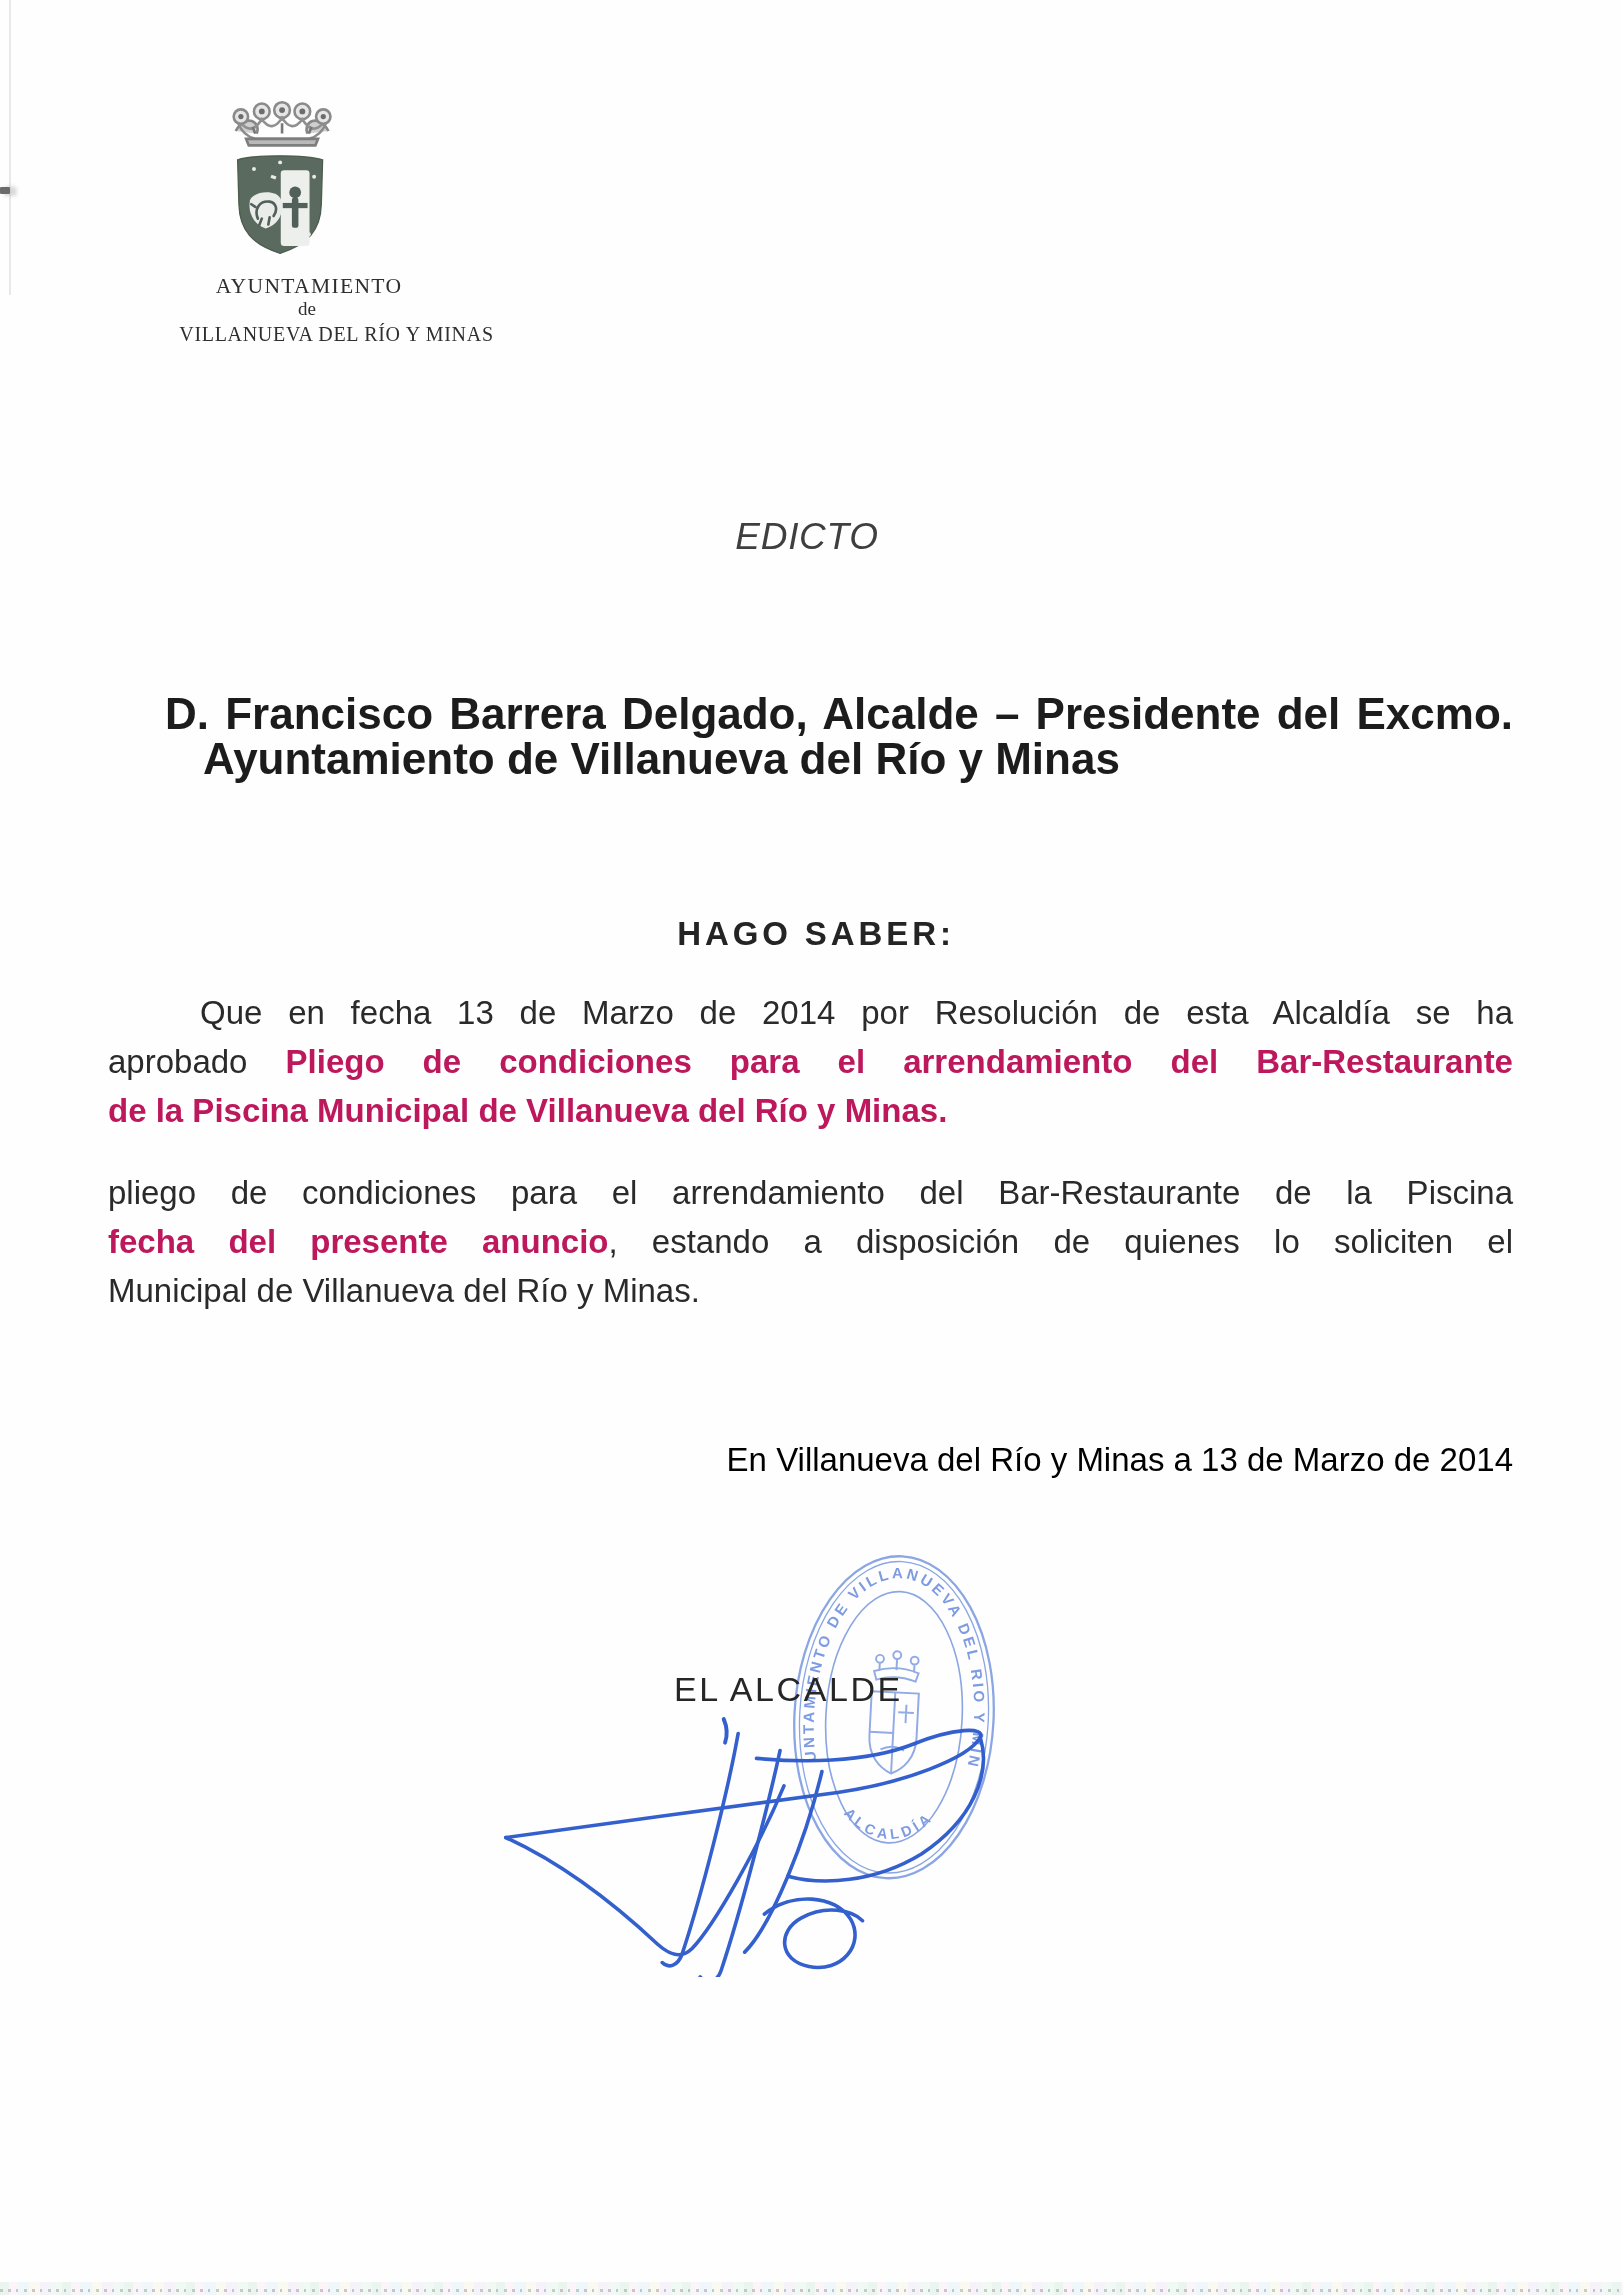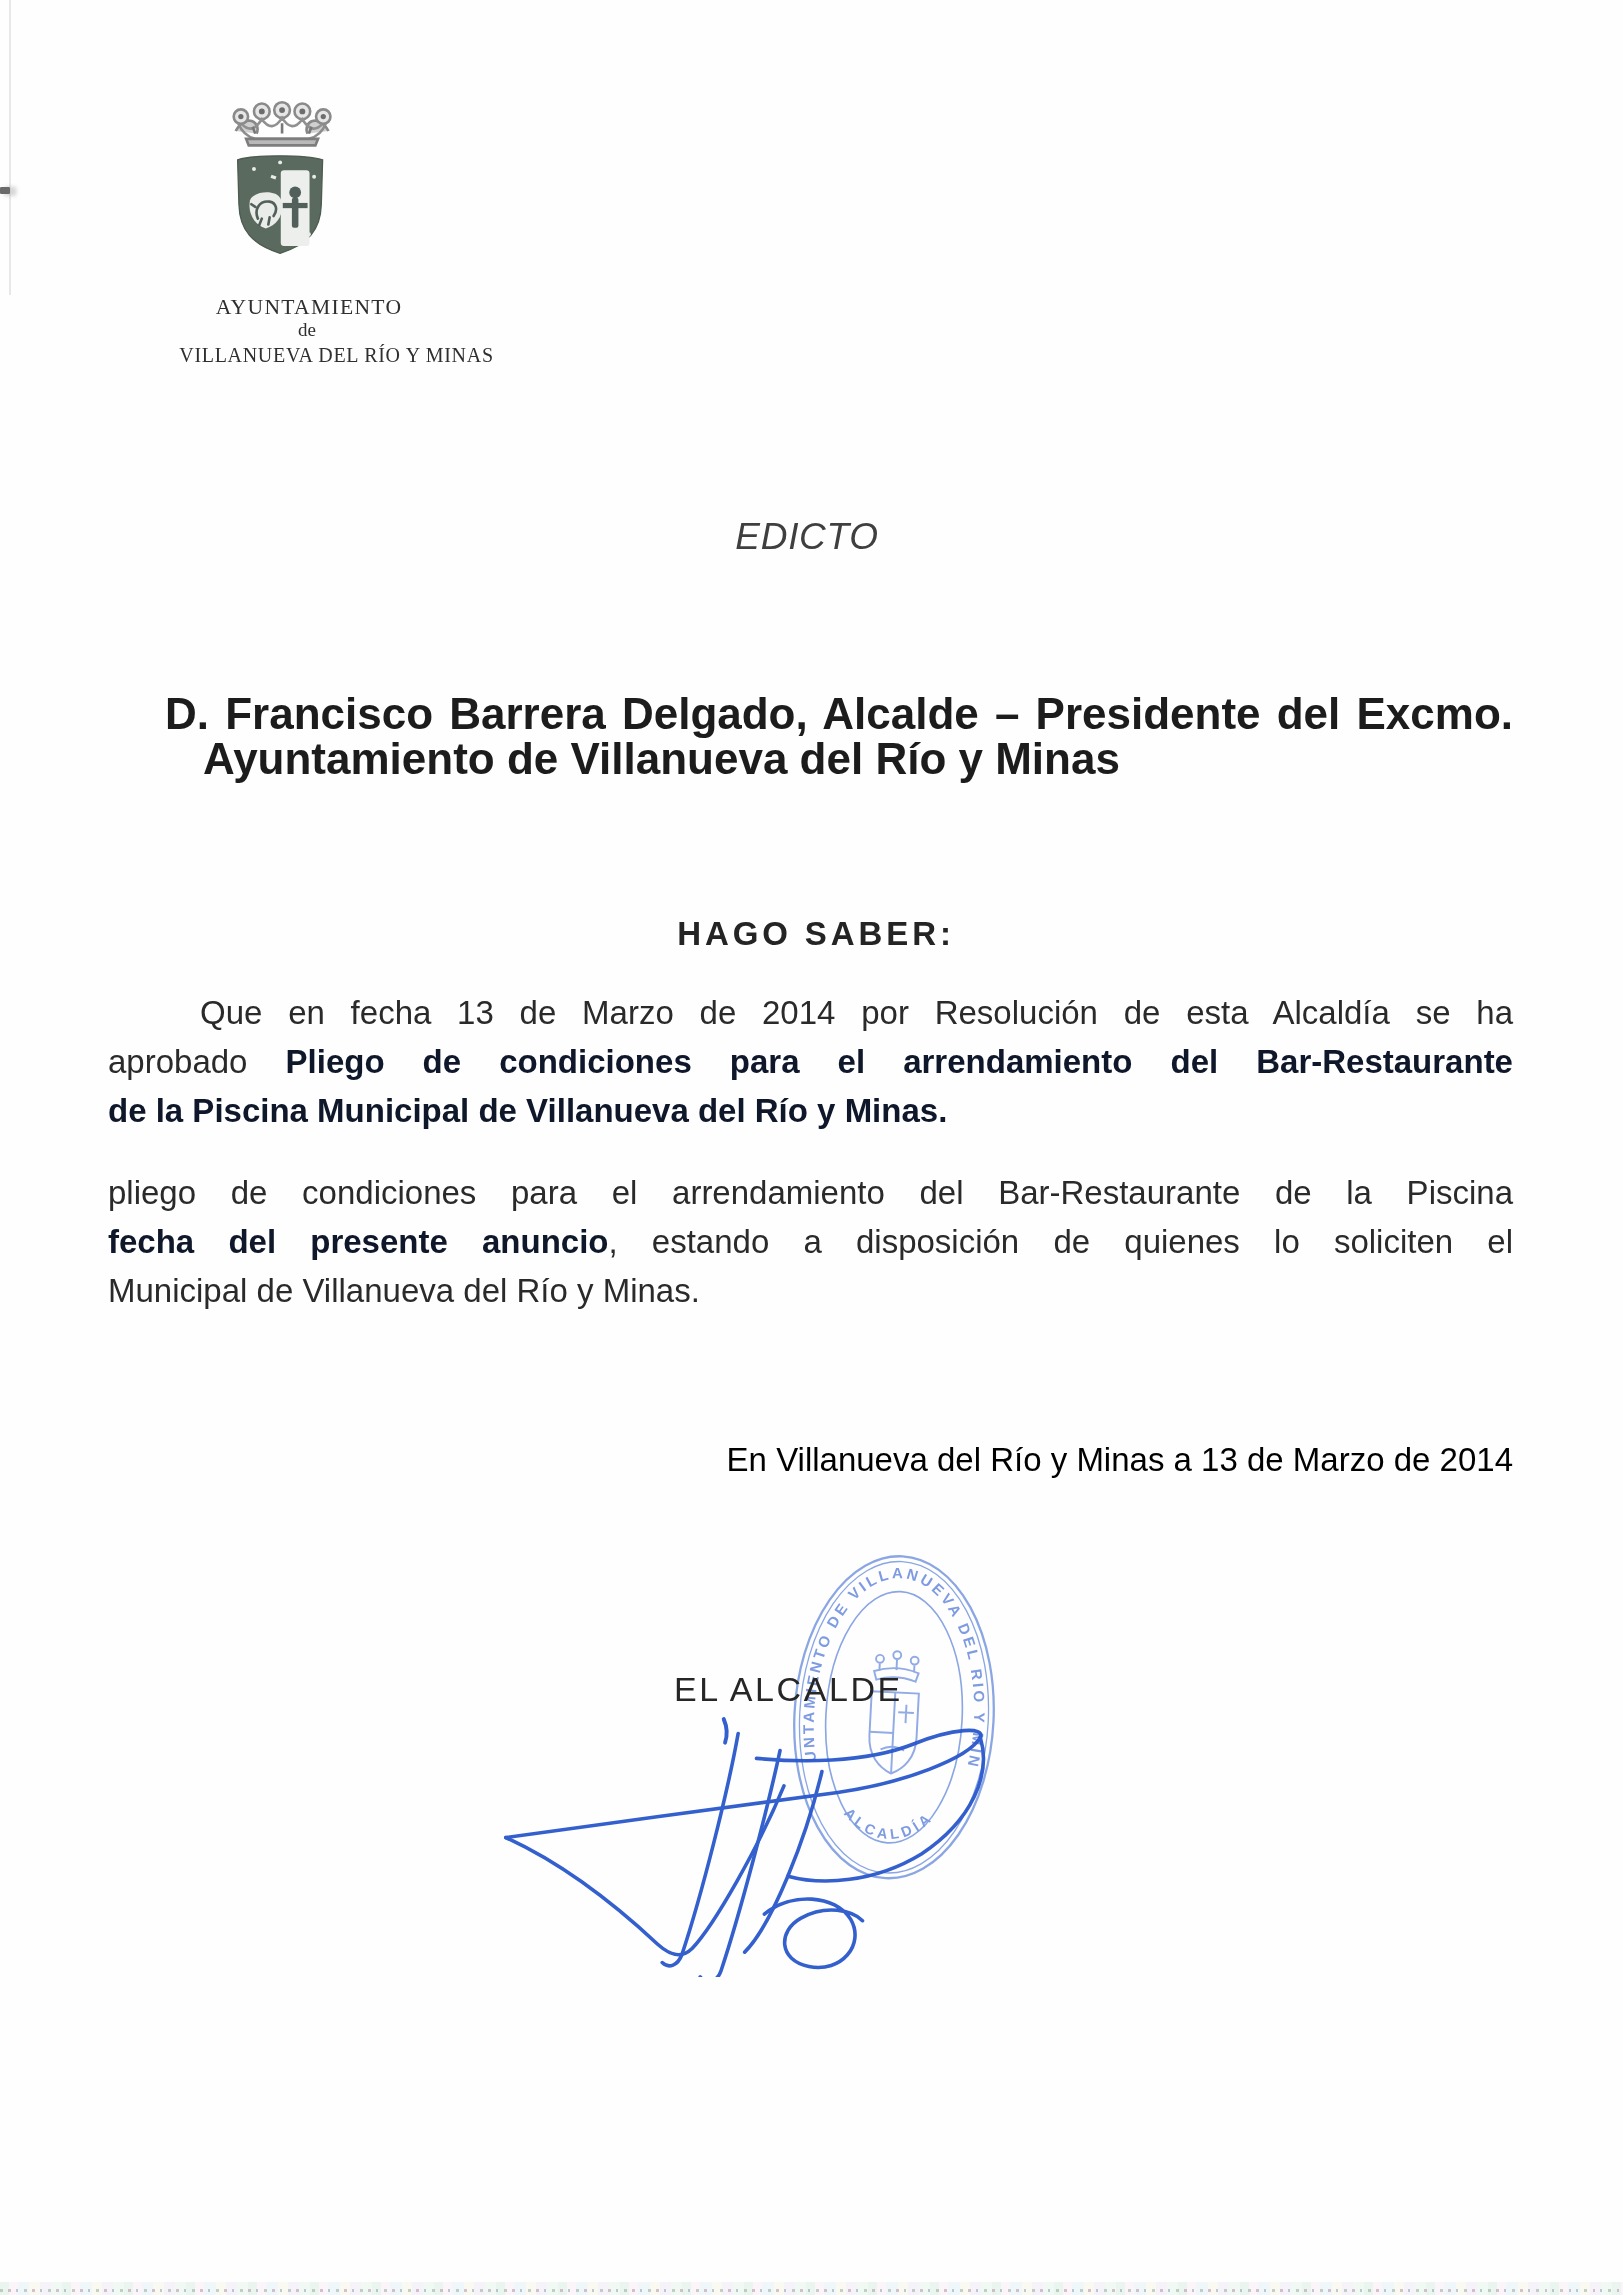--- a/index.html
+++ b/index.html
@@ -14,35 +14,35 @@
   .noise-a{left:0;top:2282px;width:1623px;height:13.7px;opacity:.55;
     background:repeating-linear-gradient(90deg,
       rgba(190,225,205,.55) 0 9.2px, rgba(244,219,238,.50) 9.2px 17.7px,
       rgba(206,231,242,.55) 17.7px 29.5px, rgba(238,238,212,.50) 29.5px 40px,
       rgba(219,208,238,.45) 40px 51px, rgba(208,236,219,.5) 51px 62px);}
   .noise-b{left:0;top:2289px;width:1623px;height:3.3px;opacity:.5;
     background:repeating-linear-gradient(90deg,
       #8fa394 0 3.3px, transparent 3.3px 8.5px, #b0889f 8.5px 11px,
       transparent 11px 15.7px, #7f9aa8 15.7px 18.3px, transparent 18.3px 24px);}
   
-  .lh-text{font-family:"Liberation Serif",serif;color:#2f2f2f;text-align:center;margin-top:21px;}
+  .lh-text{font-family:"Liberation Serif",serif;color:#2f2f2f;text-align:center;}
   .lh1{left:211px;top:274px;width:196px;font-size:21.6px;letter-spacing:1.3px;}
   .lh2{left:209px;top:298px;width:196px;font-size:19px;}
   .lh3{left:173px;top:323px;width:327px;font-size:20px;letter-spacing:0.7px;}
   
   .title{left:0;top:516px;width:1614px;text-align:center;font-size:37px;letter-spacing:0.7px;color:#3f3f3f;font-style:italic;}
   .intro{left:165px;top:691px;width:1348px;font-size:44px;font-weight:700;line-height:45px;color:#1c1c1c;}
   .subheading{left:0;top:915px;width:1632px;text-align:center;font-size:33px;font-weight:700;letter-spacing:3.9px;color:#242424;}
   .para{left:108px;width:1405px;font-size:33px;line-height:49px;color:#2a2a2a;}
   .p1{top:988px;} .p2{top:1168px;}
   .jline{text-align:justify;text-align-last:justify;}
   .lline{text-align:left;}
   .ind{padding-left:92px;}
   .hang{padding-left:38px;}
-  .bd{font-weight:700;color:#0f172a;margin-top:36px;}
+  .bd{font-weight:700;color:#be185d;margin-top:36px;}
   .dateline{left:0;top:1441px;width:1513px;text-align:right;font-size:33px;color:#000000;}
   .signer{left:674px;top:1670px;width:262px;font-size:34px;letter-spacing:2.6px;color:#262626;z-index:3;}
   .stamp-svg{left:763px;top:1539px;z-index:2;}
   .sig-svg{left:471px;top:1689px;z-index:4;}
   .crest-svg{left:216px;top:97px;}
   .stamp-text{font-family:"Liberation Sans",sans-serif;font-weight:700;}
 </style>
 </head>
 <body>
 

